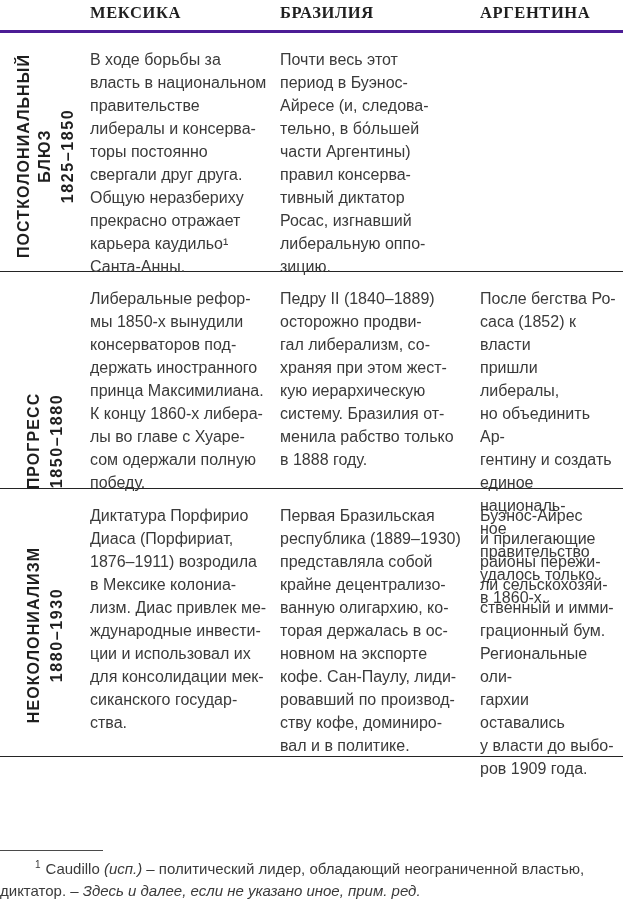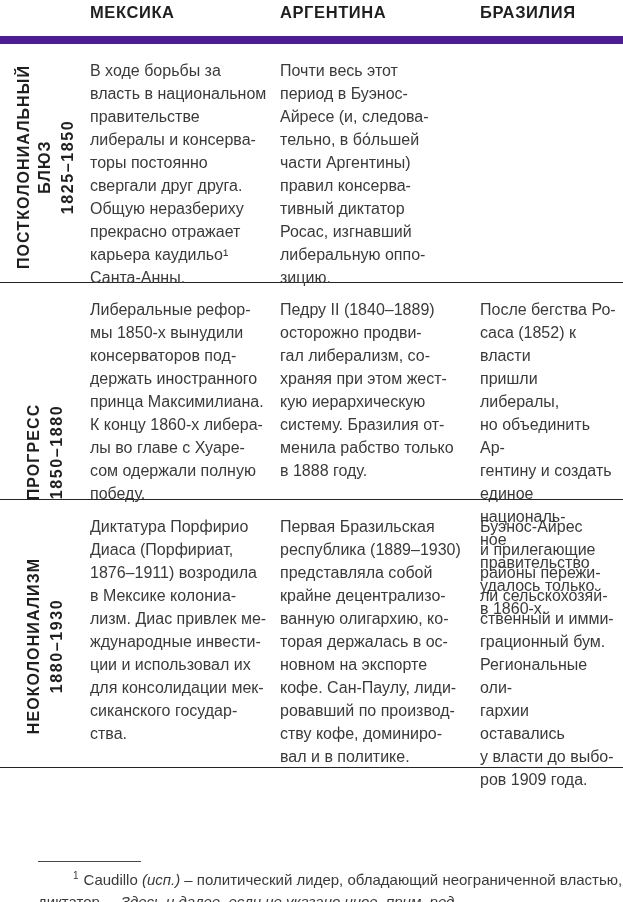--- a/index.html
+++ b/index.html
@@ -15,23 +15,24 @@
 
   
   .comparison-table { width: 623px; }
 
   .head-row, .trow {
     display: grid;
     grid-template-columns: 90px 190px 200px 143px;
   }
 
   .head-row {
-    height: 44px;
-    border-bottom: 8px solid #4c1d95;
+    height: 33px;
+    border-bottom: 3px solid #4c1d95;
     box-sizing: border-box;
+    font-family: Liberation Serif, serif;
   }
   .col-header {
     font-weight: 700;
     font-size: 16.5px;
     letter-spacing: 0.6px;
     color: #1f1f1f;
     padding-top: 3px;
   }
 
   .trow { position: relative; box-sizing: border-box; border-bottom: 1.5px solid #242424; }
@@ -59,21 +60,21 @@
     text-align: center;
     font-weight: 700;
     color: #1f1f1f;
     font-size: 16px;
     line-height: 21px;
     letter-spacing: 1.1px;
   }
   .vl-dates { letter-spacing: 1.6px; margin-top: 2px; }
 
   
-  .footnote-block { margin-top: 93px; padding-left: 38px; }
+  .footnote-block { margin-top: 93px; }
   .footnote-rule {
     width: 103px;
     height: 0;
     border-top: 1.2px solid #4a4a4a;
     margin-bottom: 7px;
   }
   .footnote {
     margin: 0;
     font-size: 15px;
     line-height: 22px;
@@ -90,22 +91,22 @@
 </head>
 <body>
 
 <div class="page">
 
   <div class="comparison-table">
 
     <div class="head-row">
       <div class="label-col"></div>
       <div class="col-header">МЕКСИКА</div>
+      <div class="col-header">БРАЗИЛИЯ</div>
       <div class="col-header">АРГЕНТИНА</div>
-      <div class="col-header">БРАЗИЛИЯ</div>
     </div>
 
     <div class="trow trow-1">
       <div class="label-cell">
         <div class="vlabel">
           <div>ПОСТКОЛОНИАЛЬНЫЙ</div>
           <div>БЛЮЗ</div>
           <div class="vl-dates">1825–1850</div>
         </div>
       </div>

